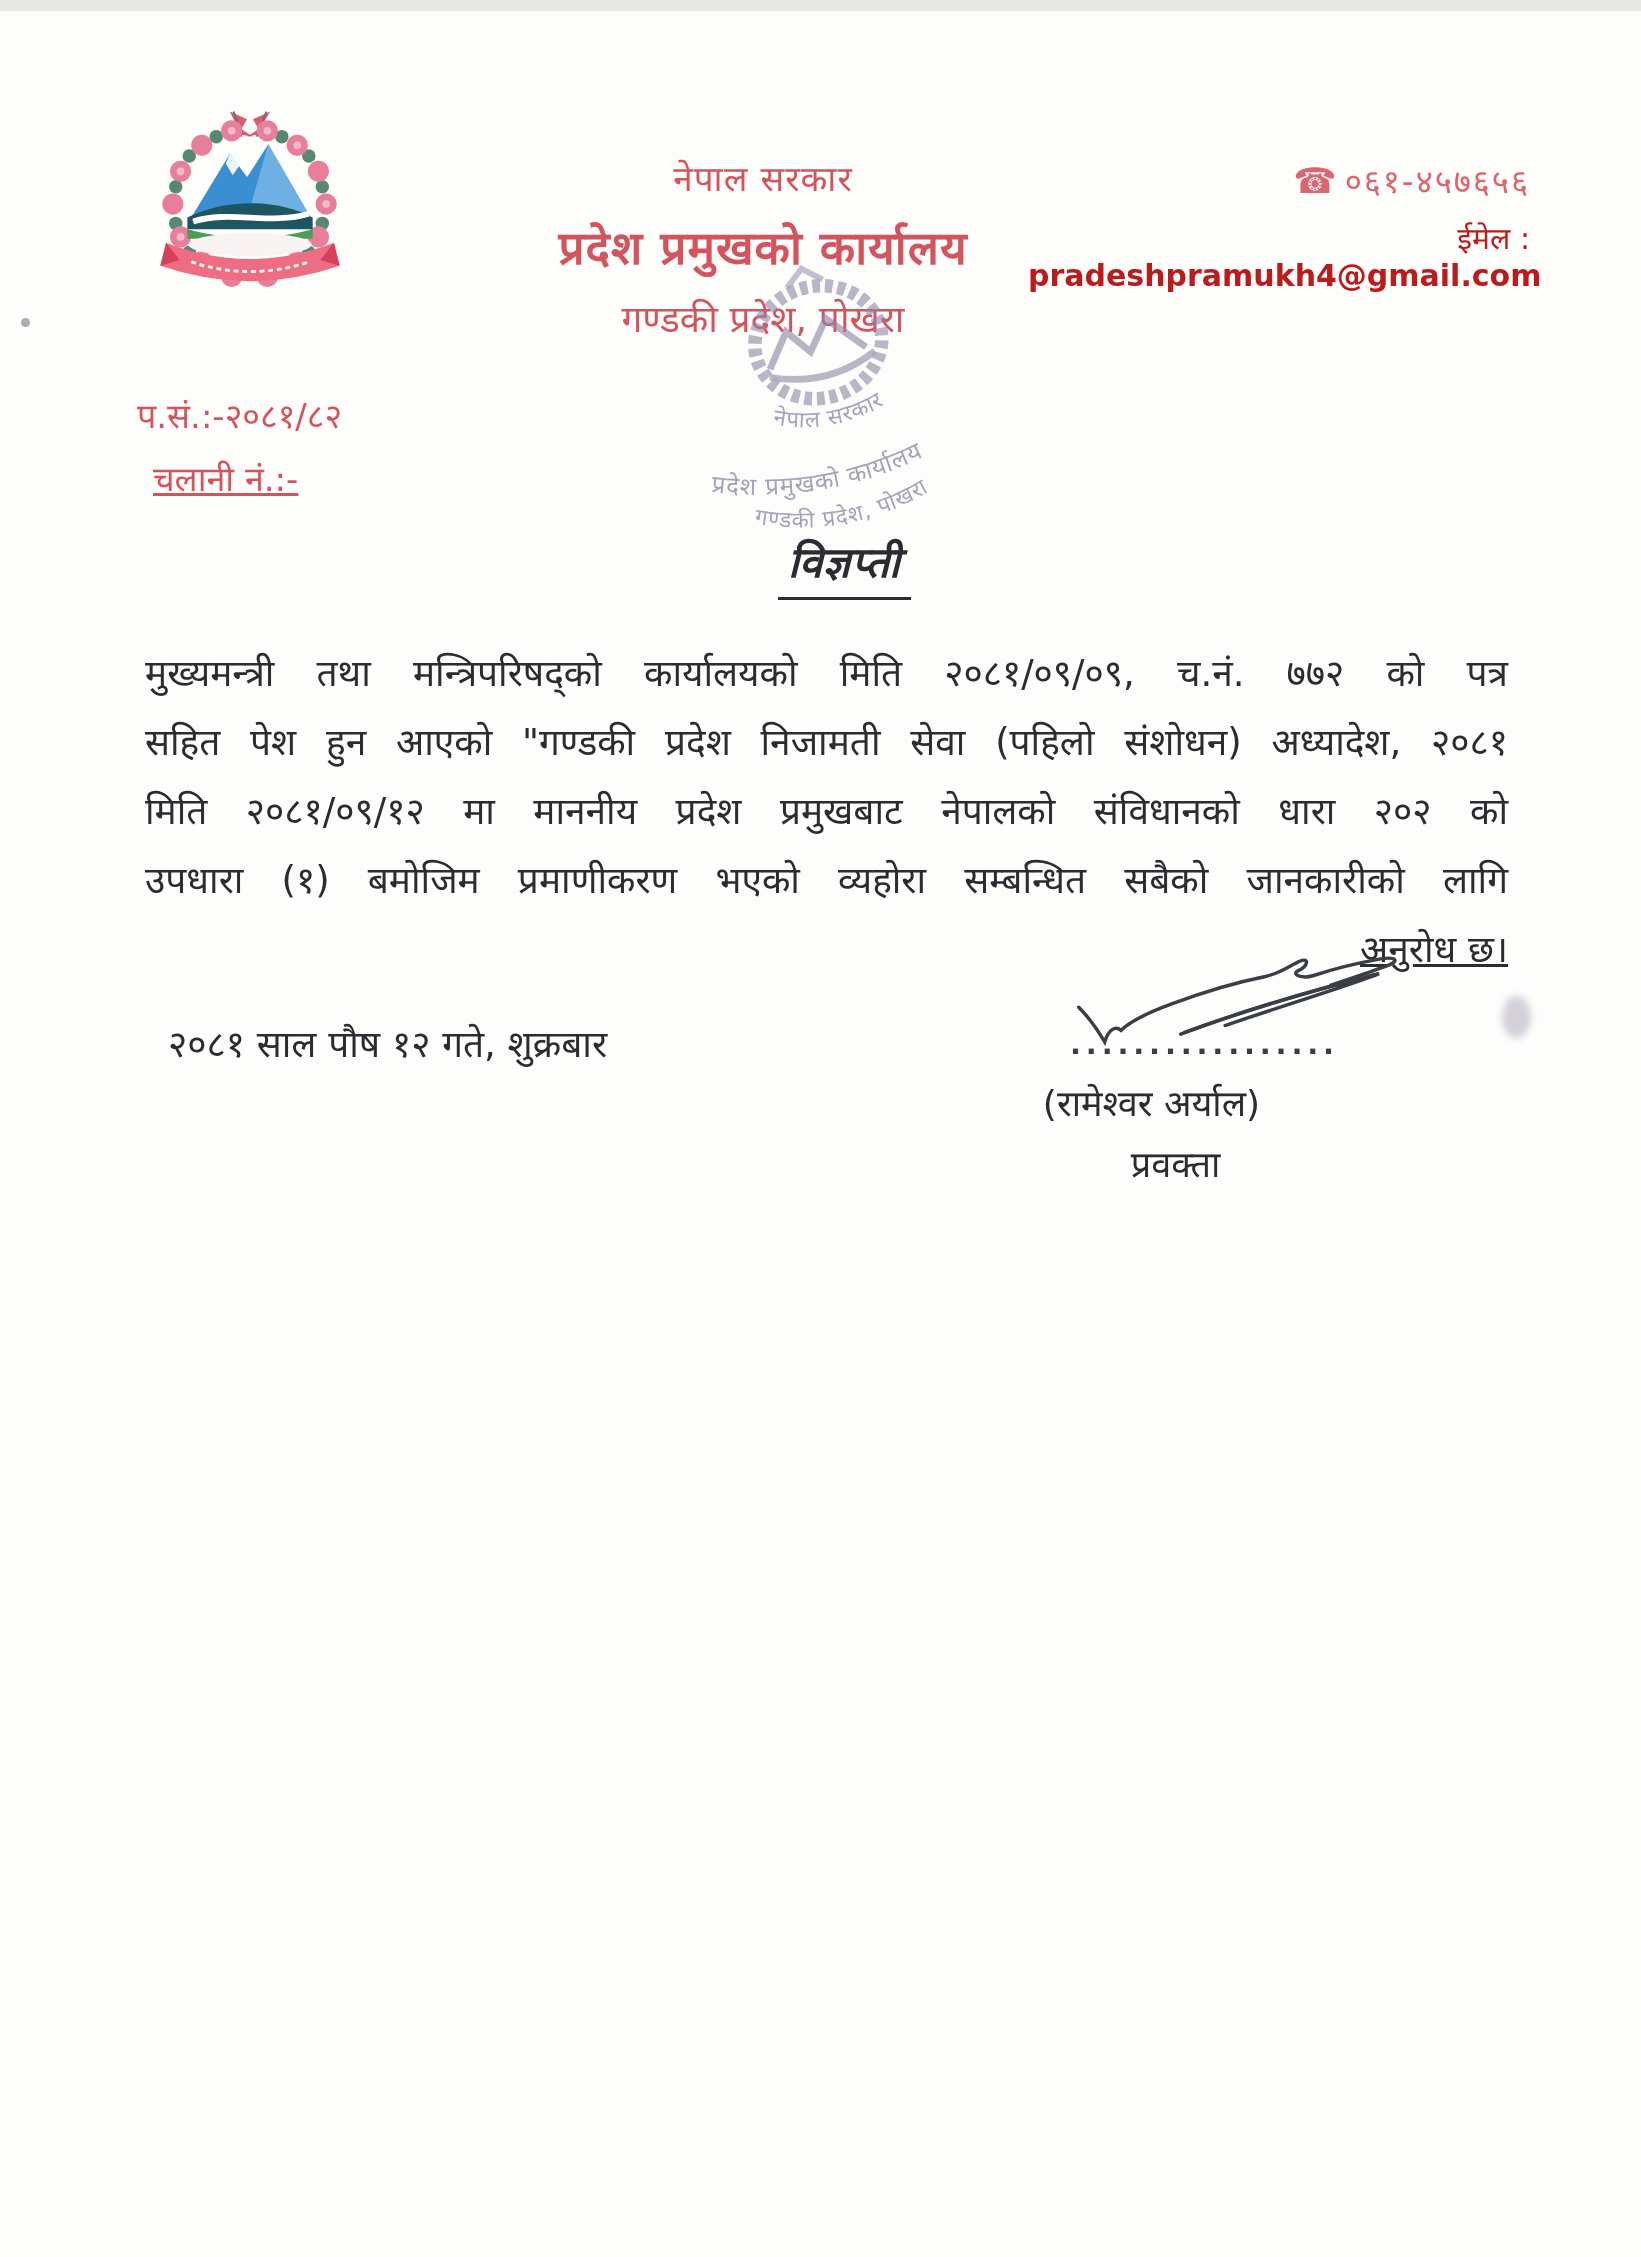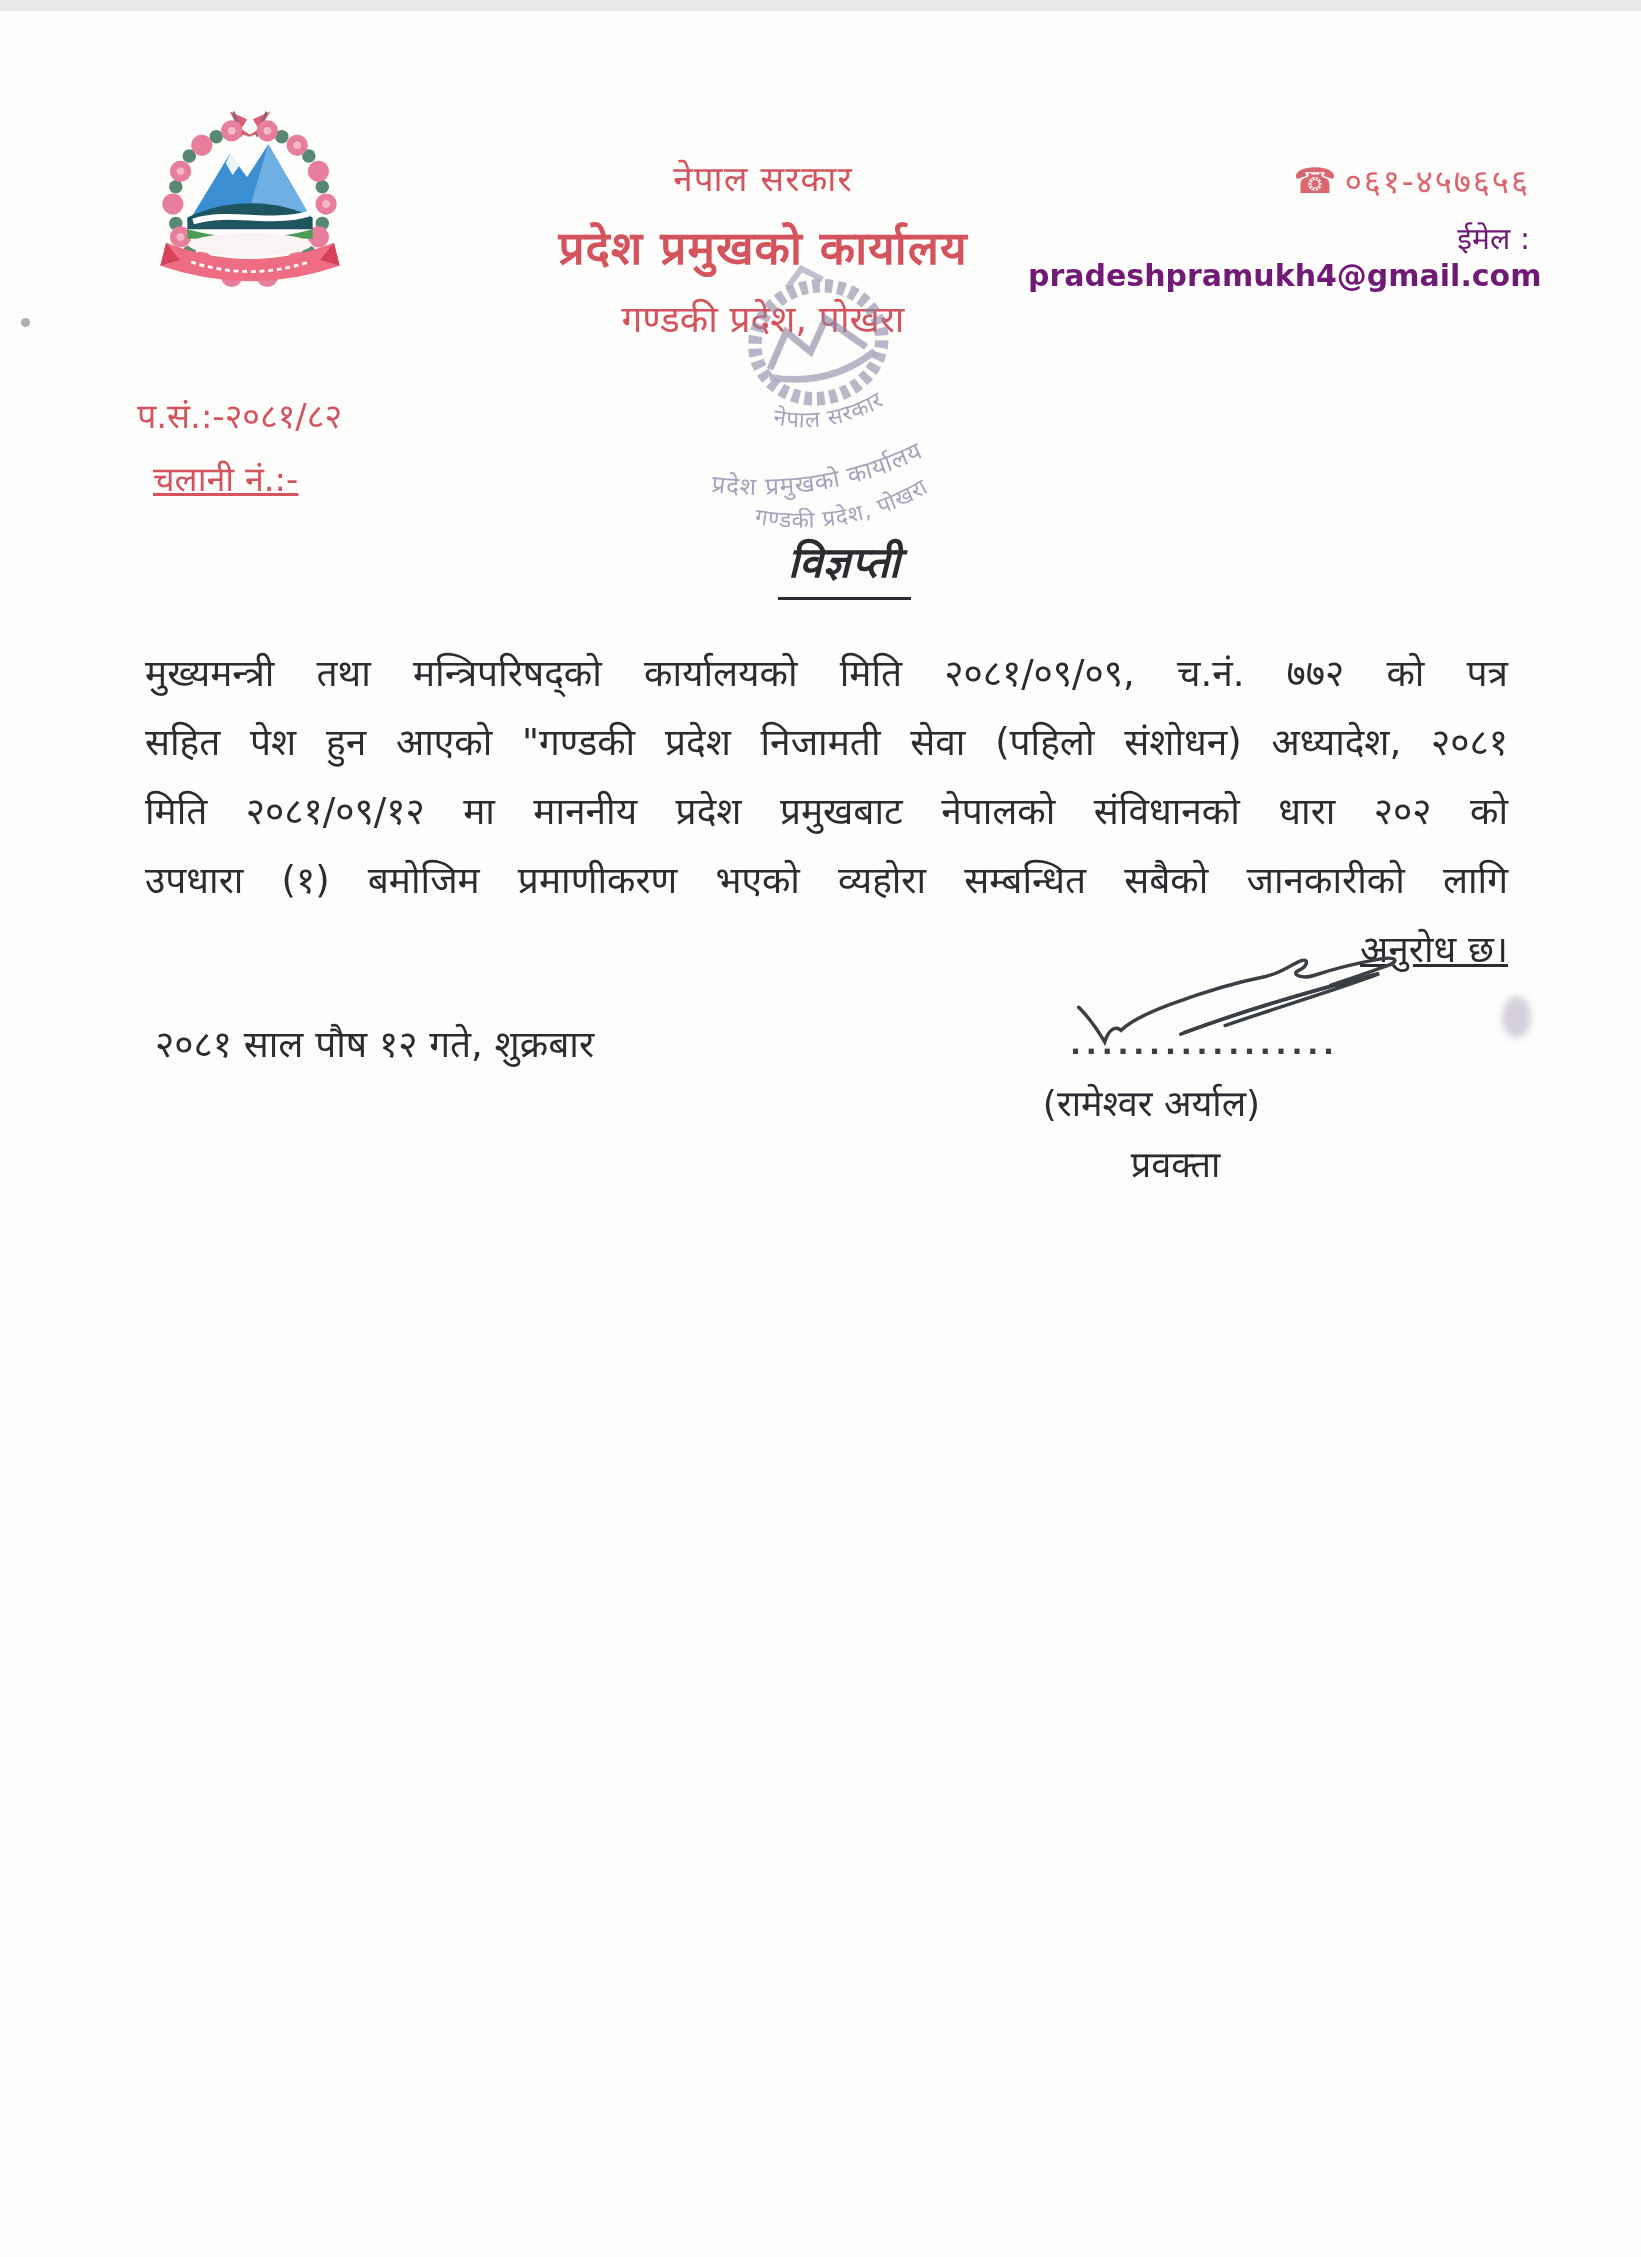--- a/index.html
+++ b/index.html
@@ -11,21 +11,21 @@
   .abs{position:absolute;}
   .red{color:#d4545e;}
   
   .hdr-center{left:406px;top:143px;width:714px;text-align:center;}
   .govt-name{font-size:35px;letter-spacing:1px;}
   .office-name{font-size:46px;font-weight:700;margin-top:13.5px;letter-spacing:1px;}
   .office-address{font-size:37px;margin-top:15.4px;}
   .contact{right:111px;top:147px;width:502px;text-align:right;}
   .phone-row{font-size:33px;font-weight:400;letter-spacing:1.9px;color:#dc6670;}
   .phone-icon{font-size:35px;margin-right:5.8px;}
-  .email-row{font-size:30px;margin-top:13.5px;color:#701a75;}
+  .email-row{font-size:30px;margin-top:13.5px;color:#b91c1c;}
   .email-label{font-weight:400;}
   .email-addr{font-weight:700;}
   
   .ref1{left:137px;top:381px;font-size:34px;}
   .ref2{left:153px;top:444px;font-size:34px;text-decoration:underline;}
   
   .stamp{left:628px;top:253px;width:406px;height:290px;opacity:.85;}
   
   .title-wrap{left:0;top:521px;width:1641px;text-align:center;}
   .notice-title{
@@ -33,21 +33,21 @@
     border-bottom:3.9px solid #2b2b31;padding:0 9.7px 7.7px 9.7px;letter-spacing:1px;
     margin-left:48px;
     font-style:italic;
   }
   
   .body-block{left:145px;top:628px;width:1363px;font-size:37px;}
   .bline{height:69px;line-height:69px;white-space:nowrap;}
   .jline{text-align:justify;text-align-last:justify;}
   .lline{text-align:right;text-decoration:underline;}
   
-  .date-line{left:155px;top:1006px;font-size:37px;}
+  .date-line{left:168px;top:1006px;font-size:37px;}
   .sig-ink{left:1057px;top:925px;width:444px;height:130px;}
   .sig-dots{left:1070px;top:1016px;width:270px;font-size:29px;font-weight:700;
             letter-spacing:4.8px;color:#3a3f45;white-space:nowrap;overflow:hidden;}
   .sig-name{left:1002px;top:1067px;width:299px;text-align:center;font-size:36px;}
   .sig-desig{left:1026px;top:1128px;width:299px;text-align:center;font-size:36px;}
   
   .dot-artifact{left:21px;top:307px;width:8.7px;height:8.7px;border-radius:50%;
                 background:#8f969b;opacity:.75;}
   .smudge-artifact{left:1502px;top:985px;width:29px;height:42px;border-radius:50%;
                    background:#b3abc0;filter:blur(3.9px);opacity:.55;}

